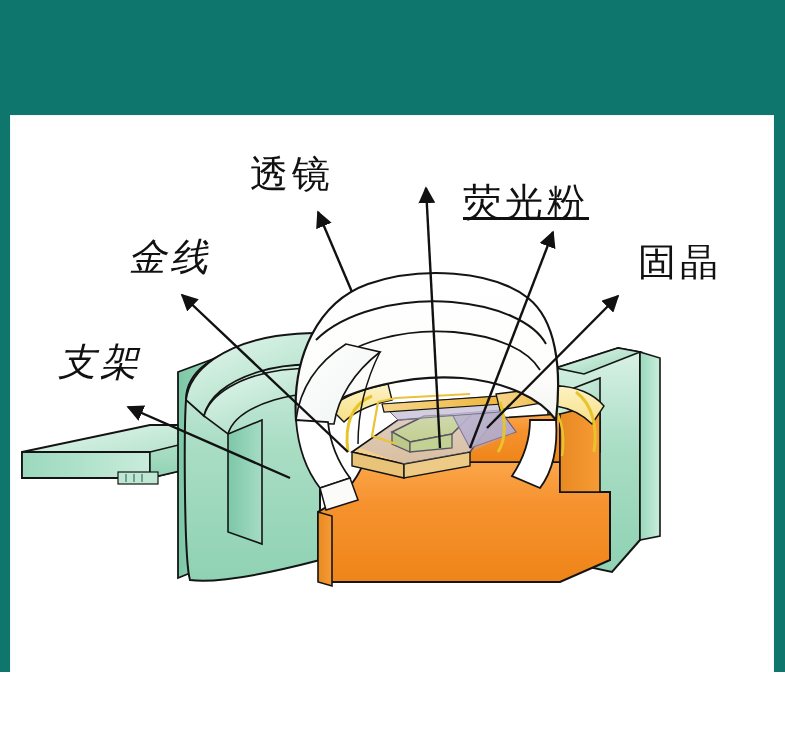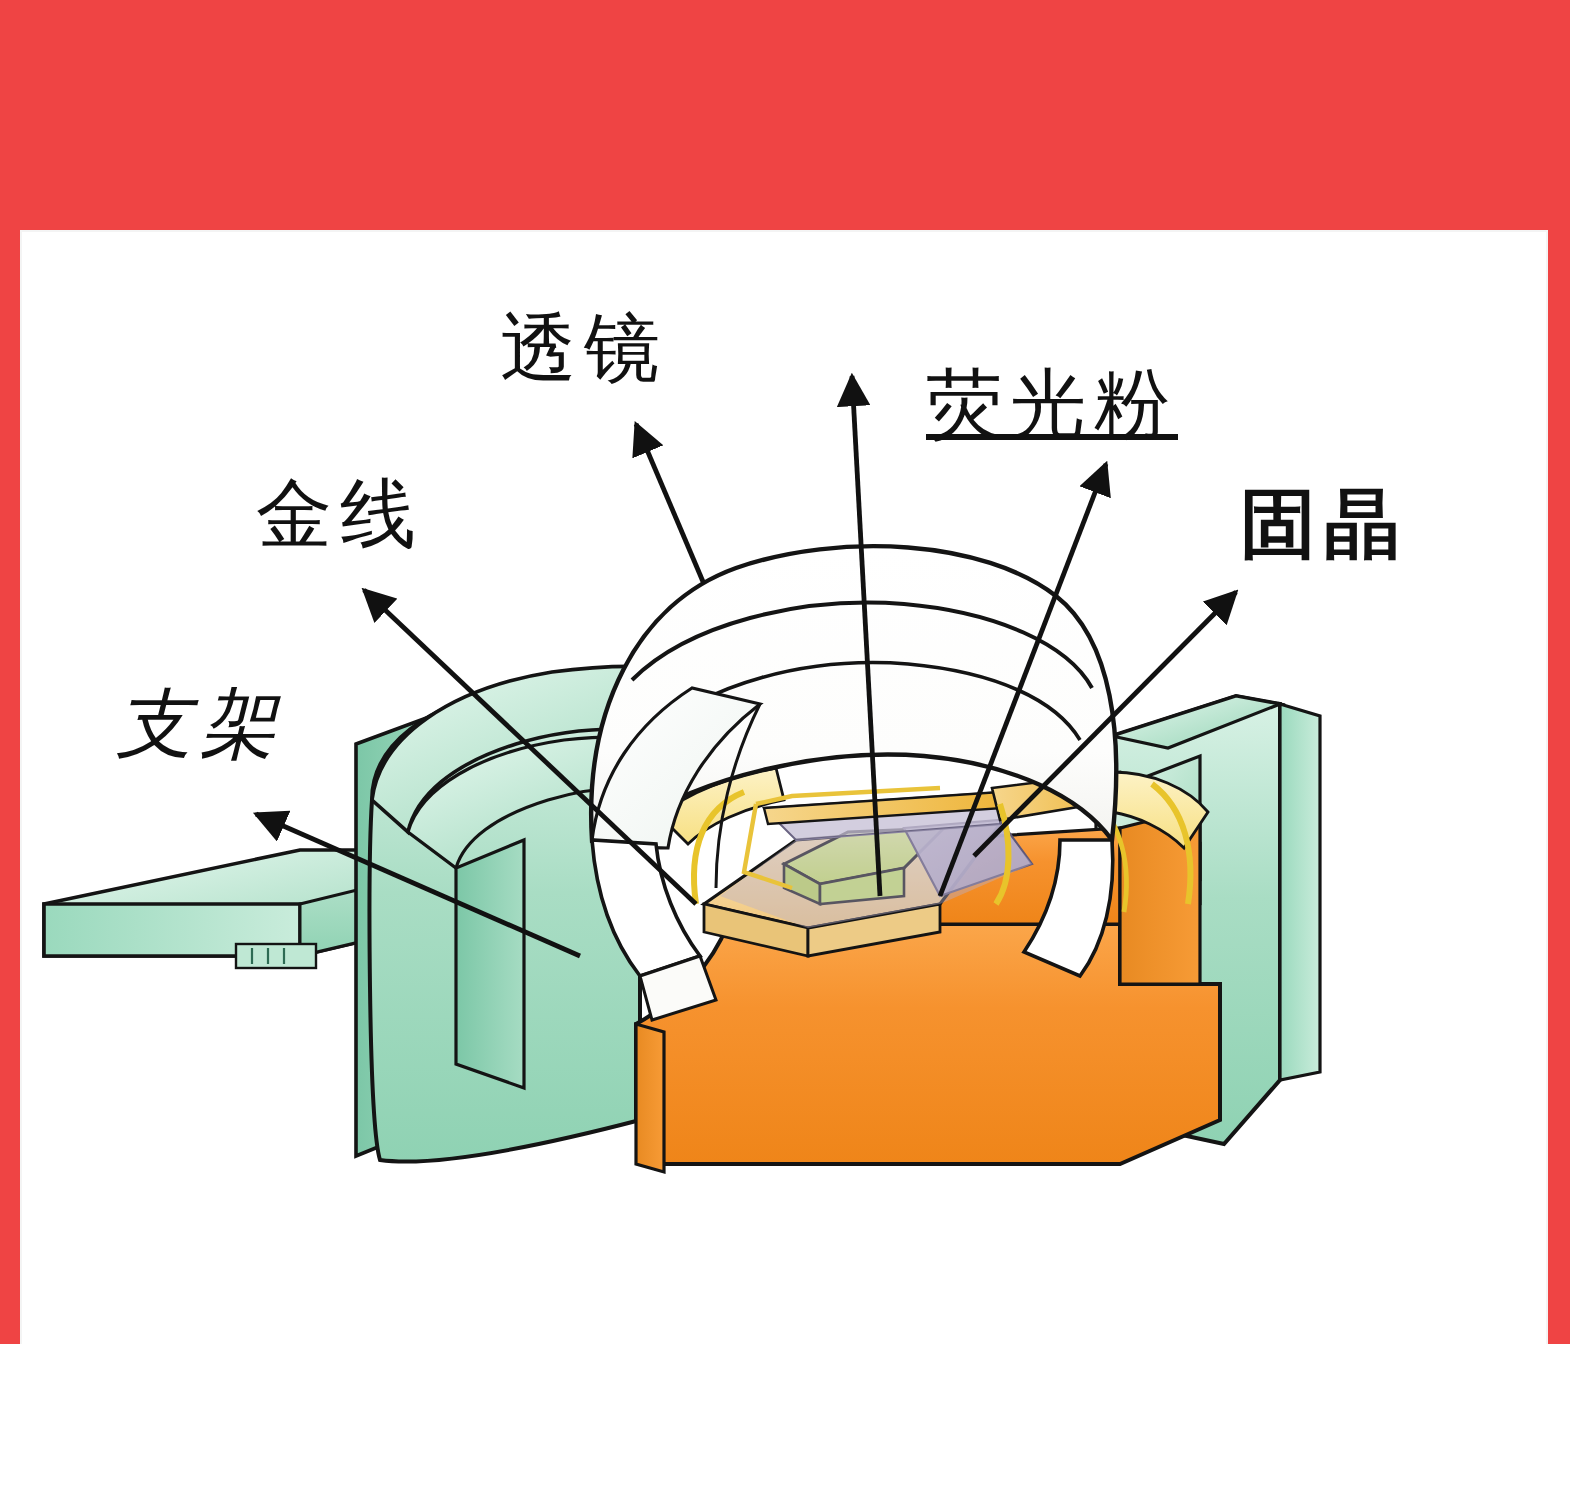--- a/index.html
+++ b/index.html
@@ -8,21 +8,21 @@
     padding: 0;
     background: #ffffff;
   }
   body {
     font-family: "Liberation Sans", "DejaVu Sans", sans-serif;
   }
   #figure-root {
     position: relative;
     width: 785px;
     height: 672px;
-    background: #ef4444;
+    background: #0f766e;
     overflow: hidden;
   }
   #figure-frame {
     position: absolute;
     left: 10px;
     top: 115px;
     width: 764px;
     height: 610px;
     border: 1px solid #f4f4f4;
     background: #ffffff;
@@ -275,19 +275,19 @@
       <line x1="348" y1="452" x2="182" y2="295"></line>
       <line x1="290" y1="478" x2="128" y2="407"></line>
     </g>
   </svg>
 
   <div class="cjk-label" style="left:250px; top:155px;">透镜</div>
 
 
   <div class="cjk-label" style="left:463px; top:183px;text-decoration:underline;">荧光粉</div>
 
-  <div class="cjk-label" style="left:620px; top:243px;font-weight:bold;">固晶</div>
-
-  <div class="cjk-label" style="left:128px; top:238px;">金线</div>
+  <div class="cjk-label" style="left:638px; top:243px;">固晶</div>
+
+  <div class="cjk-label" style="left:128px; top:238px;font-style:italic;">金线</div>
 
   <div class="cjk-label" style="left:58px; top:343px;font-style:italic;">支架</div>
 
 </div>
 
 </body></html>

